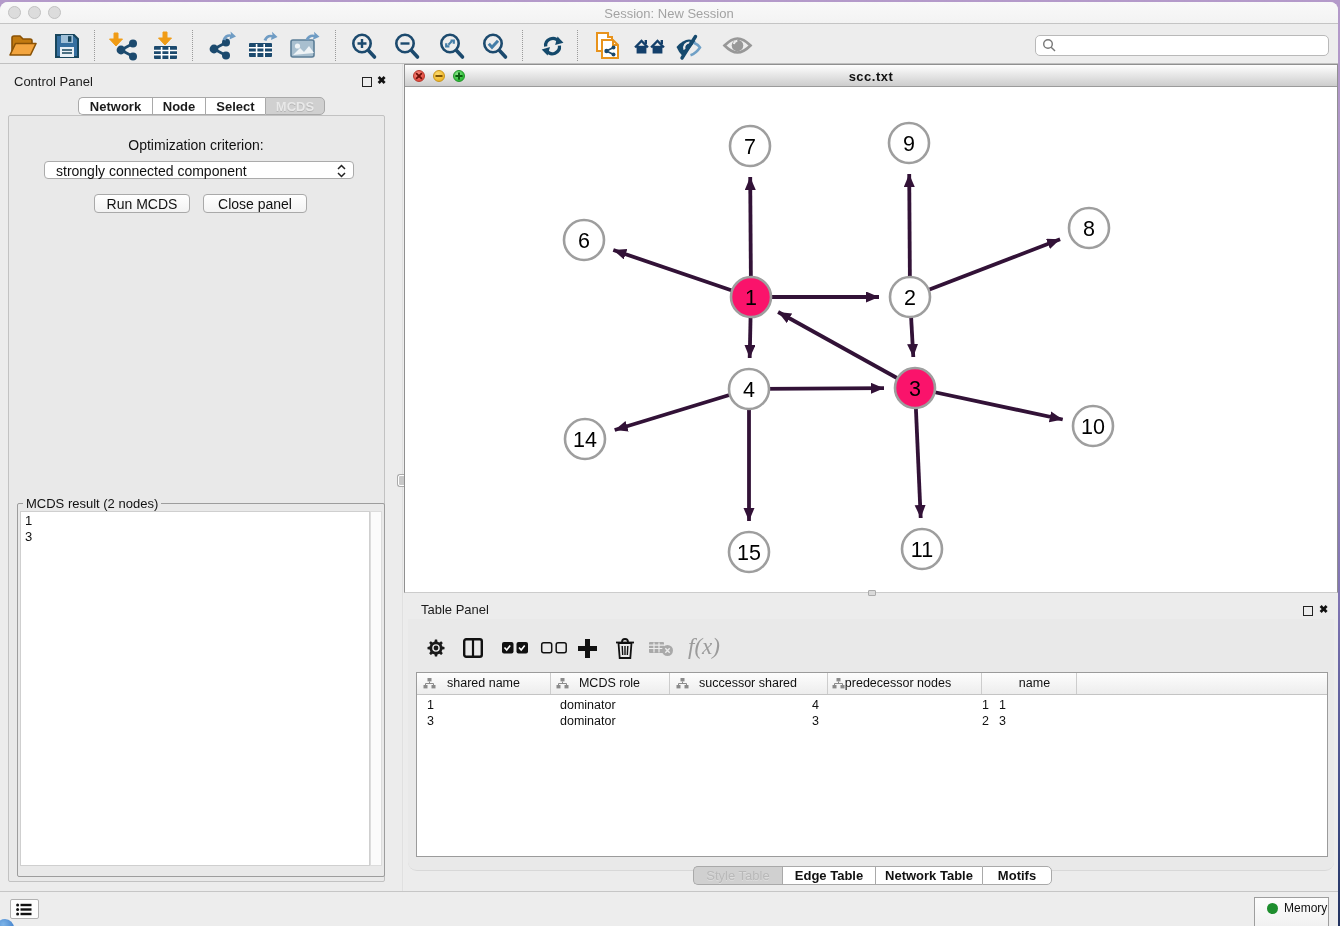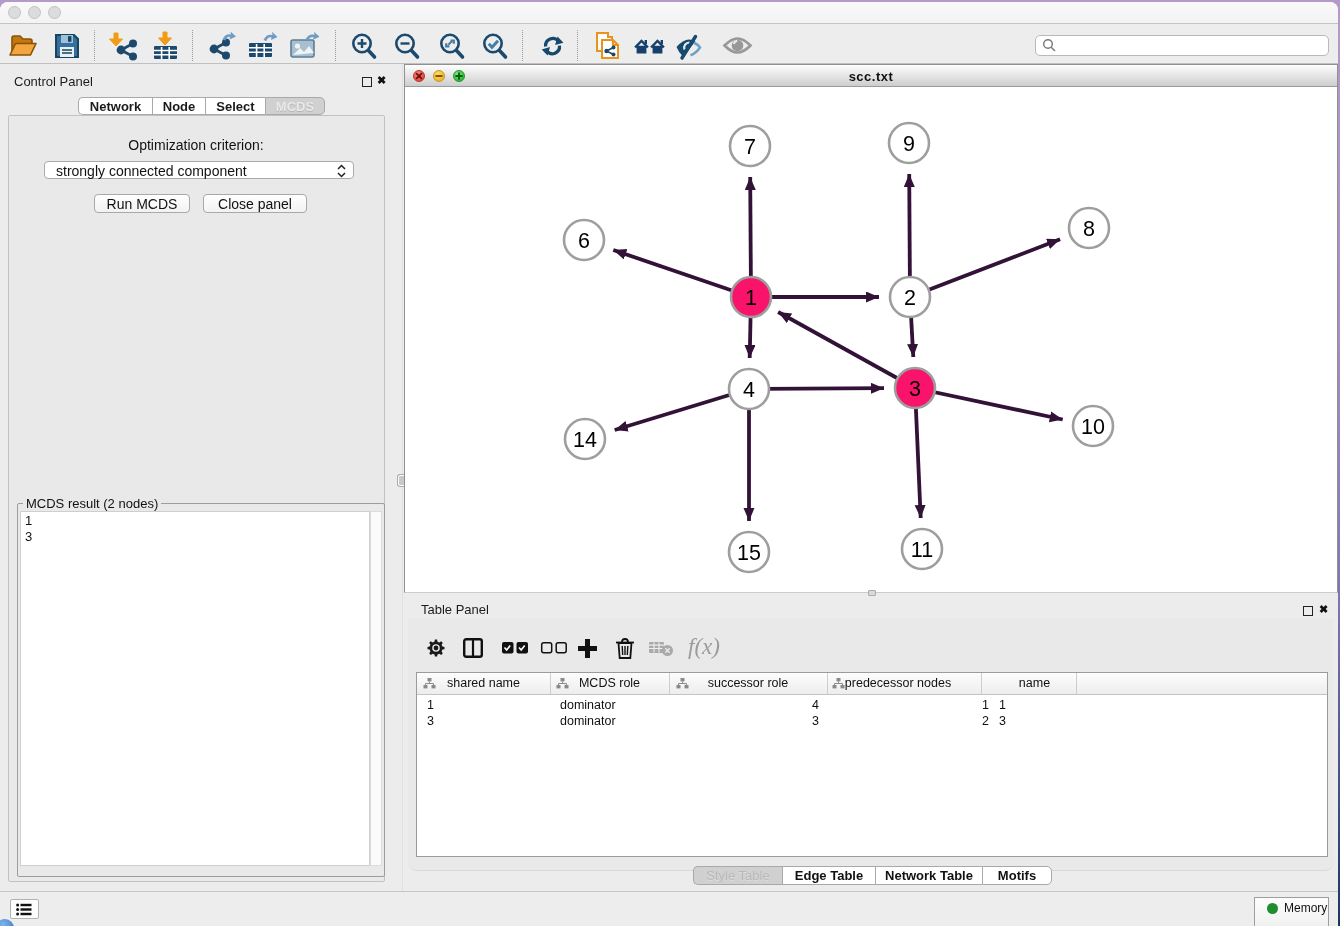--- a/index.html
+++ b/index.html
@@ -58,20 +58,21 @@
 #membtn{position:absolute;left:1254px;top:5px;width:75px;height:32px;background:linear-gradient(#fdfdfd,#f0f0f0);border:1px solid #9e9e9e;font-size:12px;color:#111;line-height:21px;box-sizing:border-box;}
 </style>
 </head>
 <body>
 <div id="desk"></div>
 <div id="win">
   <div id="titlebar">
     <div class="tl" style="left:8px;"></div>
     <div class="tl" style="left:28px;"></div>
     <div class="tl" style="left:48px;"></div>
+    <div id="title-text">Session: New Session</div>
   </div>
   <div id="toolbar">
     <svg class="tbi" style="left:7px;" width="31" height="32" viewBox="0 0 31 32">
       <path d="M5 25 V8 q0-2 2-2 h6 l3 3 h7 q2 0 2 2 v3" fill="#c27a10" stroke="#8a5205" stroke-width="1.6"></path>
       <path d="M3 25 L8.5 13.5 H29 L23.5 25 z" fill="#f3a53f" stroke="#8a5205" stroke-width="1.6" stroke-linejoin="round"></path>
     </svg>
     <svg class="tbi" style="left:52px;" width="30" height="32" viewBox="0 0 30 32">
       <path d="M4 5 h18 l4 4 v18 h-22 z" fill="#356f9f" stroke="#17455c" stroke-width="2"></path>
       <rect x="9" y="5" width="12" height="8" fill="#9fc0d8"></rect>
         <rect x="16" y="6.2" width="3.4" height="5.6" fill="#17455c"></rect>
@@ -326,21 +327,21 @@
           </g>
           <circle cx="19.5" cy="9.5" r="5.5" fill="#a9a9a9"></circle>
           <path d="M17.3 7.3 l4.4 4.4 M21.7 7.3 l-4.4 4.4" stroke="#ececec" stroke-width="1.4"></path>
         </svg>
       <div style="position:absolute;left:270px;top:0px;font-family:'Liberation Serif',serif;font-style:italic;font-size:23px;color:#9b9b9b;">f(x)</div>
     </div>
     <div id="tbl">
       <div id="thead">
         <div class="th" style="left:0;width:133px;">shared name</div>
         <div class="th" style="left:133px;width:119px;">MCDS role</div>
-        <div class="th" style="left:252px;width:158px;">successor role</div>
+        <div class="th" style="left:252px;width:158px;">successor shared</div>
         <div class="th" style="left:398px;width:166px;">predecessor nodes</div>
         <div class="th" style="left:576px;width:83px;">name</div>
       </div>
       <svg class="thicon" style="left:6px" width="13" height="13" viewBox="0 0 13 13">
           <g fill="#8a8a8a">
             <rect x="4.5" y="1" width="4" height="3.4"></rect>
             <rect x="0.5" y="8" width="4" height="3.4"></rect>
             <rect x="8.5" y="8" width="4" height="3.4"></rect>
           </g>
           <path d="M6.5 4.5 v2 M2.5 8 v-1.5 h8 V8" fill="none" stroke="#8a8a8a" stroke-width="1"></path>

